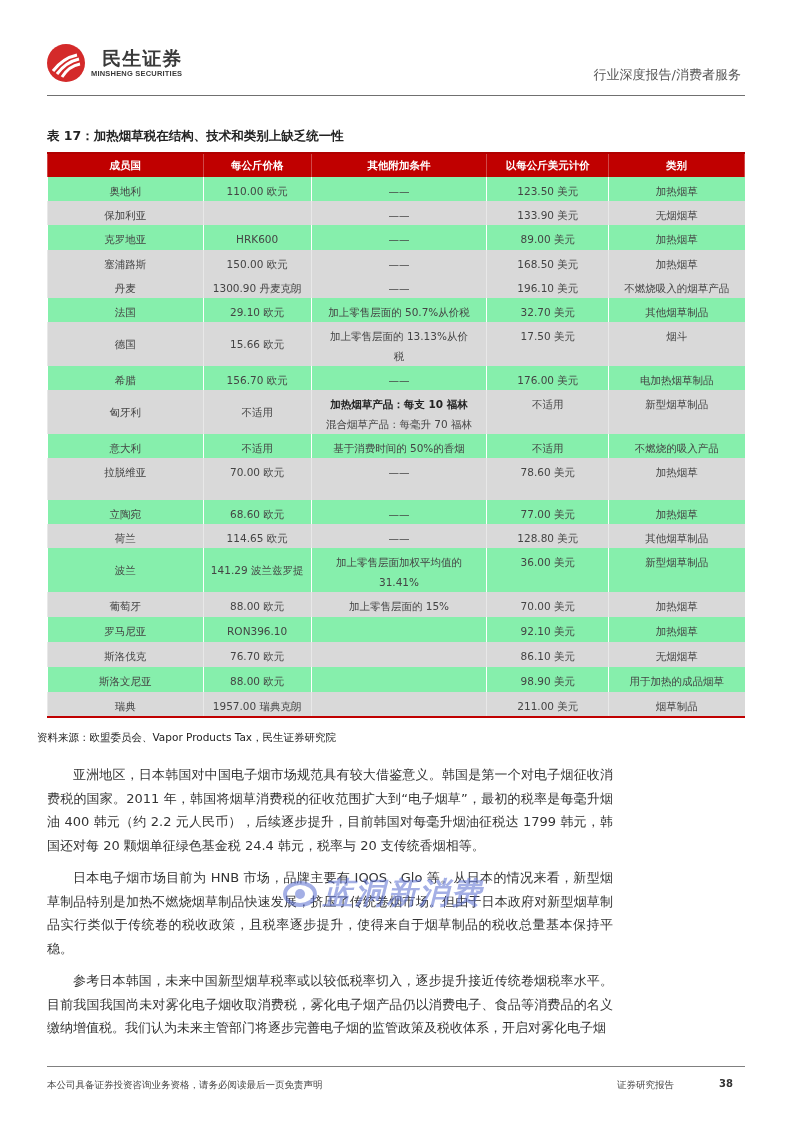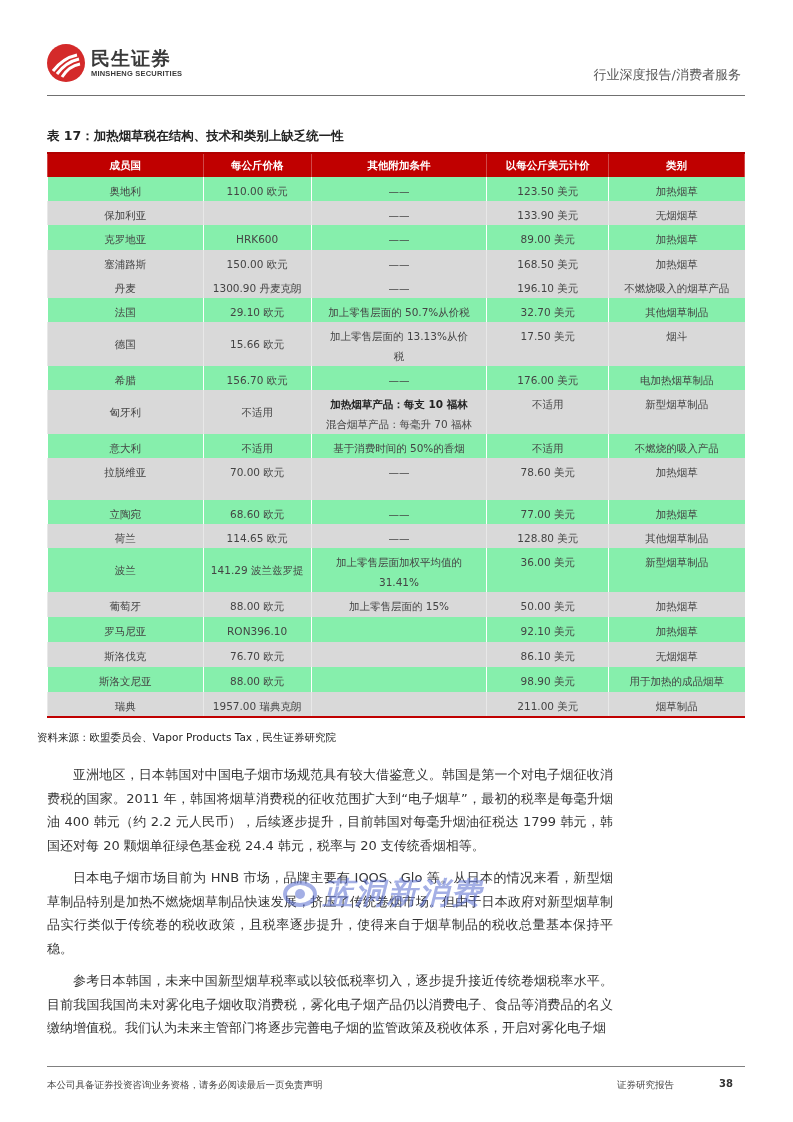--- a/index.html
+++ b/index.html
@@ -3,21 +3,21 @@
 <meta charset="utf-8">
 <style>
   * { box-sizing: border-box; margin: 0; padding: 0; }
   html, body { width: 793px; height: 1122px; background: #ffffff; overflow: hidden; }
   body { font-family: "DejaVu Sans", "Liberation Sans", sans-serif; color: #333333; position: relative; }
 
   .header { position: absolute; left: 47px; top: 44px; width: 698px; height: 52px; border-bottom: 1.5px solid #707070; }
   .logo { position: absolute; left: 0; top: 0; display: flex; align-items: center; }
   .logo-mark { width: 38px; height: 38px; border-radius: 50%; background: #d42a2a; position: relative; overflow: hidden; }
   .logo-mark svg { position: absolute; left: 0; top: 0; }
-  .logo-text { margin-left: 6px; display: flex; flex-direction: column; }
+  .logo-text { margin-left: 6px; display: flex; flex-direction: column; align-items: flex-end; }
   .logo-cn { font-size: 19px; font-weight: bold; color: #3a3a3a; letter-spacing: 1px; line-height: 22px; }
   .logo-en { font-size: 7.5px; font-weight: bold; color: #3a3a3a; letter-spacing: 0.2px; line-height: 10px; font-family: "Liberation Sans", sans-serif; }
   .header-right { position: absolute; right: 4px; top: 22px; font-size: 13px; color: #555555; }
 
   .table-title { position: absolute; left: 47px; top: 128px; font-size: 12.5px; font-weight: bold; color: #222222; }
 
   .tbl { position: absolute; left: 47px; top: 152px; width: 698px; border-collapse: collapse; font-size: 10.5px; color: #444444; }
   .tbl th { background: #c00000; color: #ffffff; font-weight: bold; height: 24px; font-size: 10.5px; border-left: 1px solid #d04848; border-right: 1px solid #d04848; border-top: 2px solid #b00000; }
   .tbl td { text-align: center; vertical-align: top; padding-top: 4px; line-height: 20px; border-left: 1px solid #ffffff; }
   .tbl tr.odd td { background: #86efac; }
@@ -177,21 +177,21 @@
       <td class="mid">波兰</td>
       <td class="mid">141.29 波兰兹罗提</td>
       <td style="padding-left:14px;padding-right:14px;">加上零售层面加权平均值的 31.41%</td>
       <td>36.00 美元</td>
       <td>新型烟草制品</td>
     </tr>
     <tr class="even" style="height:25px">
       <td>葡萄牙</td>
       <td>88.00 欧元</td>
       <td>加上零售层面的 15%</td>
-      <td>50.00 美元</td>
+      <td>70.00 美元</td>
       <td>加热烟草</td>
     </tr>
     <tr class="odd" style="height:25px">
       <td>罗马尼亚</td>
       <td>RON396.10</td>
       <td></td>
       <td>92.10 美元</td>
       <td>加热烟草</td>
     </tr>
     <tr class="even" style="height:25px">

